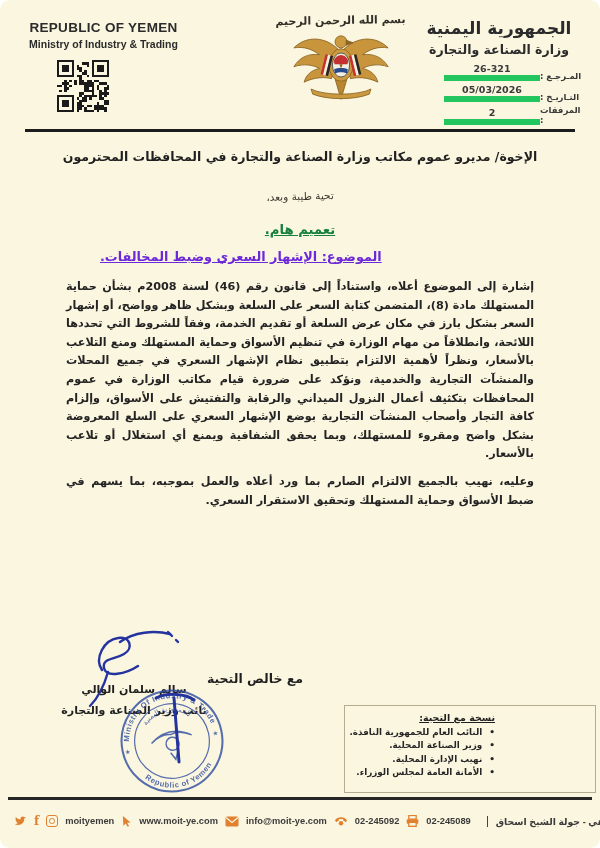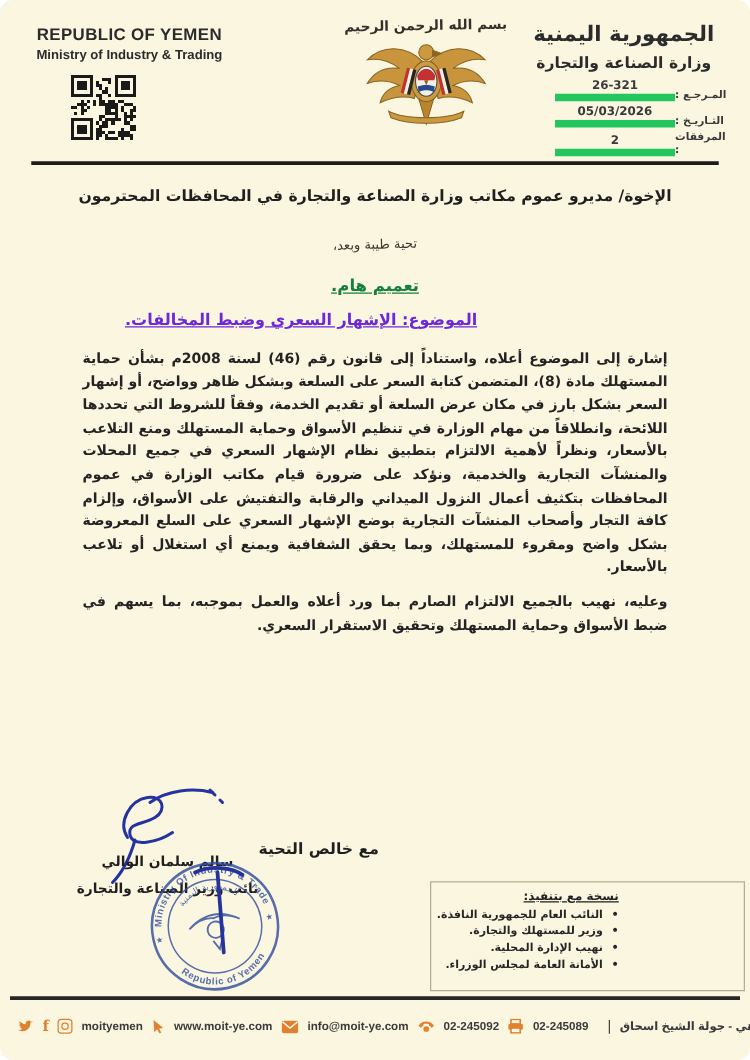--- a/index.html
+++ b/index.html
@@ -313,23 +313,23 @@
     </g>
   </svg>
   <svg class="sig-mark" viewBox="0 0 60 80">
     <g fill="none" stroke="#24349c" stroke-width="3" stroke-linecap="round">
       <path d="M14 8 C26 2 44 4 52 10"></path>
       <path d="M32 8 L37 72"></path>
     </g>
   </svg>
 
   <div class="cc-box">
-    <div class="cc-title">نسخة مع بتنفيذ:</div>
+    <div class="cc-title">نسخة مع التحية:</div>
     <div class="cc-item">النائب العام للجمهورية النافذة.</div>
-    <div class="cc-item">وزير للمستهلك والتجارة.</div>
+    <div class="cc-item">وزير الصناعة المحلية.</div>
     <div class="cc-item">نهيب الإدارة المحلية.</div>
     <div class="cc-item">الأمانة العامة لمجلس الوزراء.</div>
   </div>
 
   <div class="footer-rule"></div>
   <div class="footer">
     <span class="fi">
       <svg width="13" height="13" viewBox="0 0 16 16">
           <path fill="#e0812f" d="M15 3.2c-.5.2-1 .4-1.6.5.6-.4 1-1 1.2-1.6-.5.3-1.1.6-1.8.7A2.8 2.8 0 0 0 8 5.3C5.7 5.2 3.6 4.1 2.2 2.4c-.6 1.1-.3 2.5.7 3.2-.4 0-.9-.1-1.2-.3 0 1.3.9 2.4 2.1 2.7-.4.1-.8.1-1.2 0 .3 1 1.3 1.8 2.4 1.8A5.7 5.7 0 0 1 .8 11c1.2.8 2.7 1.2 4.2 1.2 5 0 7.9-4.2 7.7-8 .5-.3 1-.8 1.3-1.4z"></path>
         </svg>

